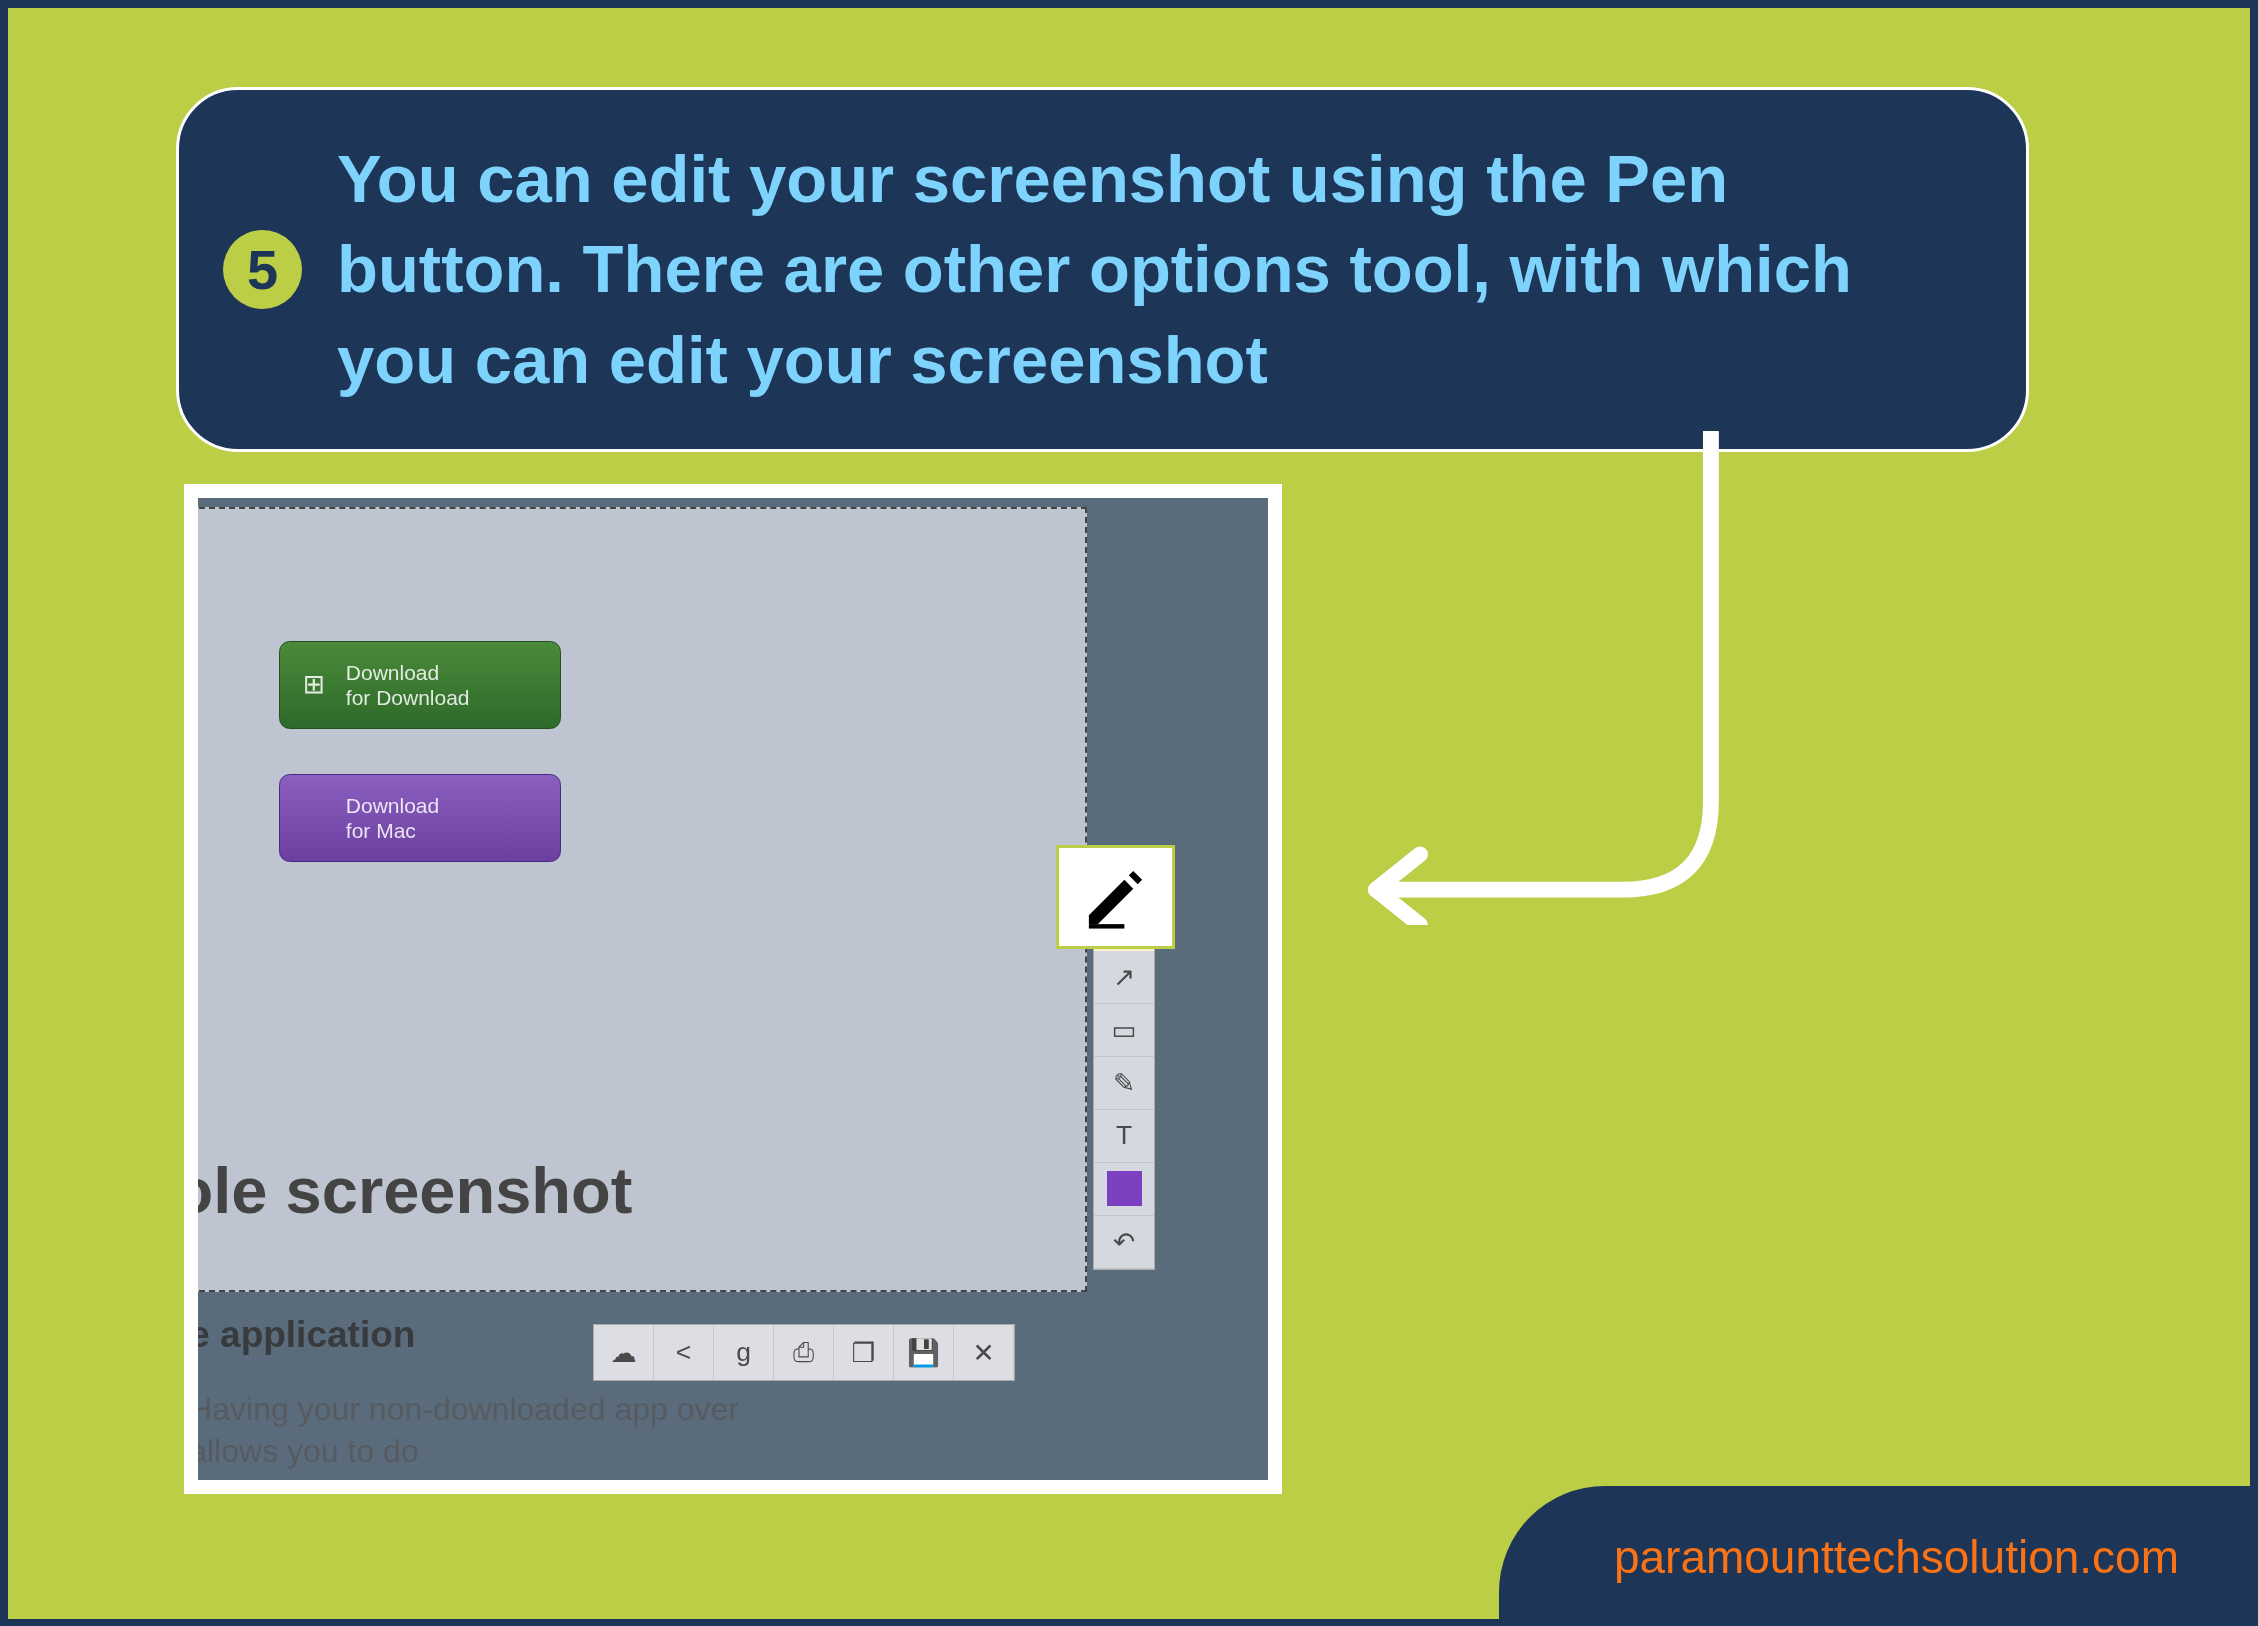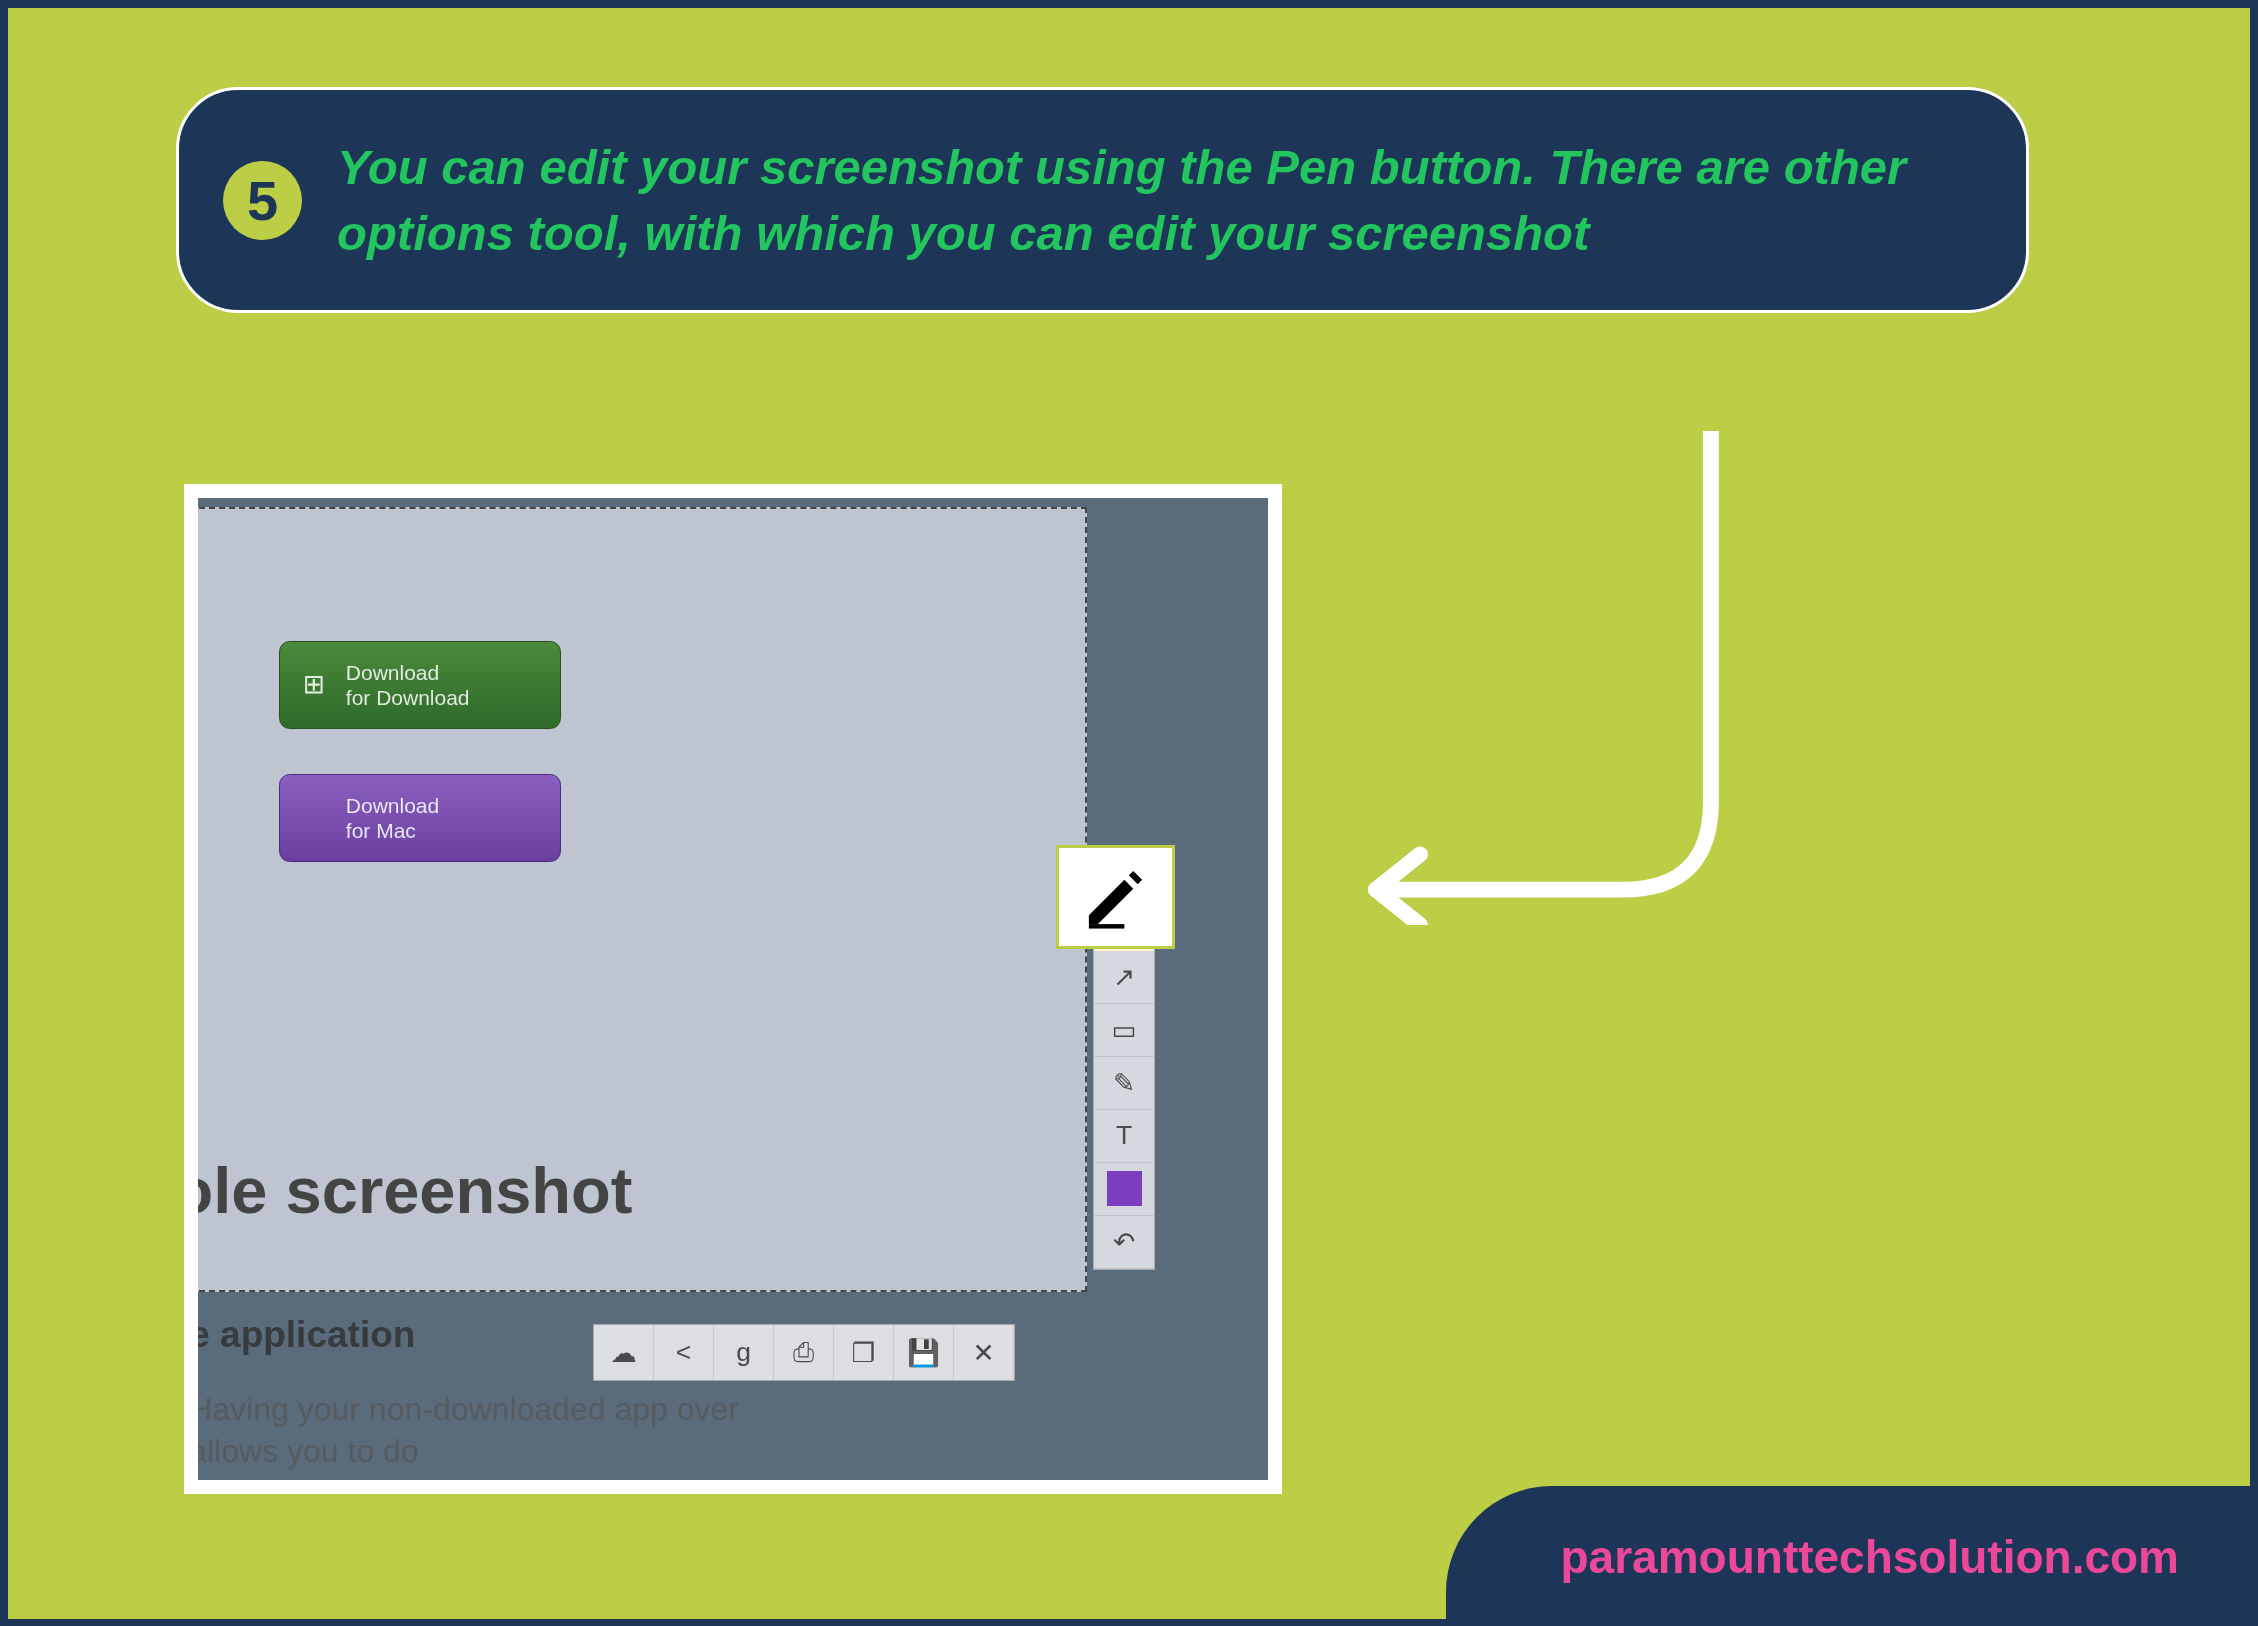--- a/index.html
+++ b/index.html
@@ -31,25 +31,24 @@
     background: #bcce46;
     color: #1d3557;
     font-size: 56px;
     font-weight: bold;
     display: flex;
     align-items: center;
     justify-content: center;
     flex-shrink: 0;
   }
   .instruction-text {
-    color: #22c55e;
-    font-size: 49px;
+    color: #7dd3fc;
+    font-size: 67px;
     font-weight: 600;
     line-height: 1.35;
-    font-style: italic;
   }
   .screenshot-frame {
     position: absolute;
     top: 476px;
     left: 176px;
     width: 1098px;
     height: 1010px;
     background: #ffffff;
     padding: 14px;
   }
@@ -205,23 +204,23 @@
     left: 1315px;
     width: 432px;
     height: 494px;
     z-index: 3;
   }
   .footer-pill {
     position: absolute;
     bottom: 0;
     right: 0;
     background: #1d3557;
-    color: #ec4899;
+    color: #f97316;
     font-size: 46px;
-    font-weight: 700;
+    font-weight: 400;
     padding: 44px 71px 35px 115px;
     border-top-left-radius: 106px;
   }
 </style>
 </head>
 <body>
 
 <div class="instruction-box">
   <div class="step-badge">5</div>
   <div class="instruction-text">You can edit your screenshot using the Pen button. There are other options tool, with which you can edit your screenshot</div>

